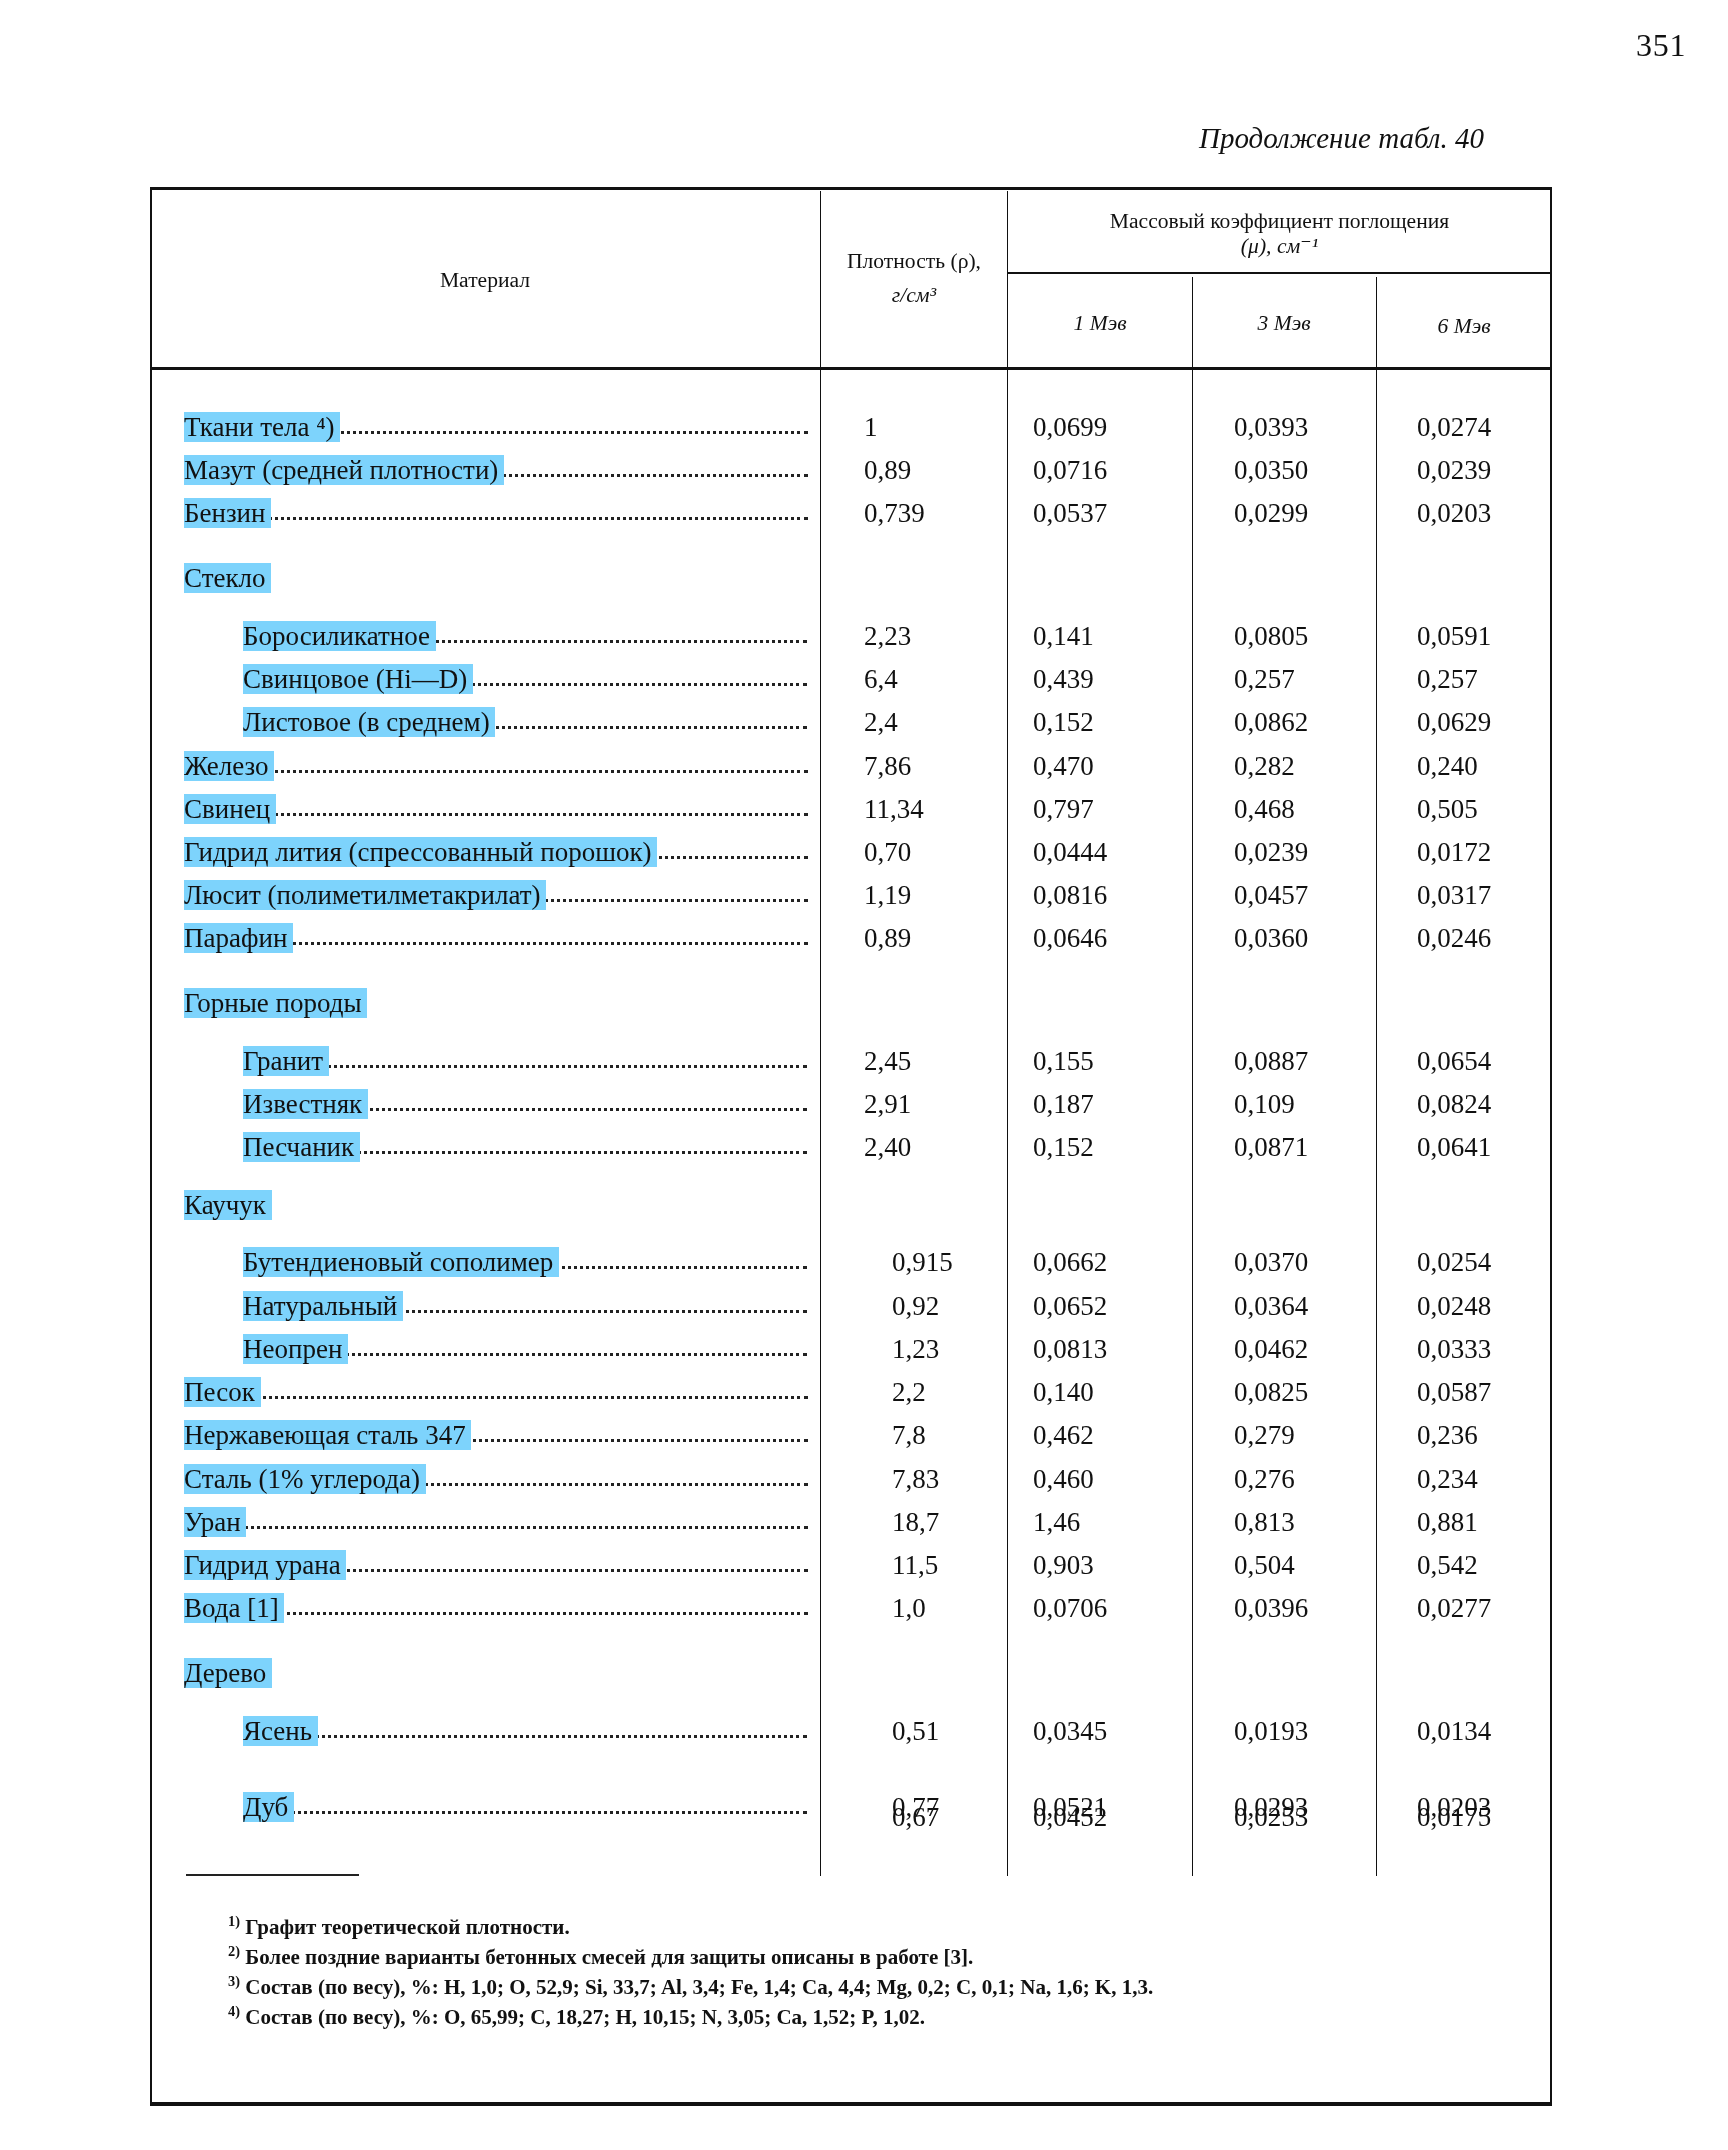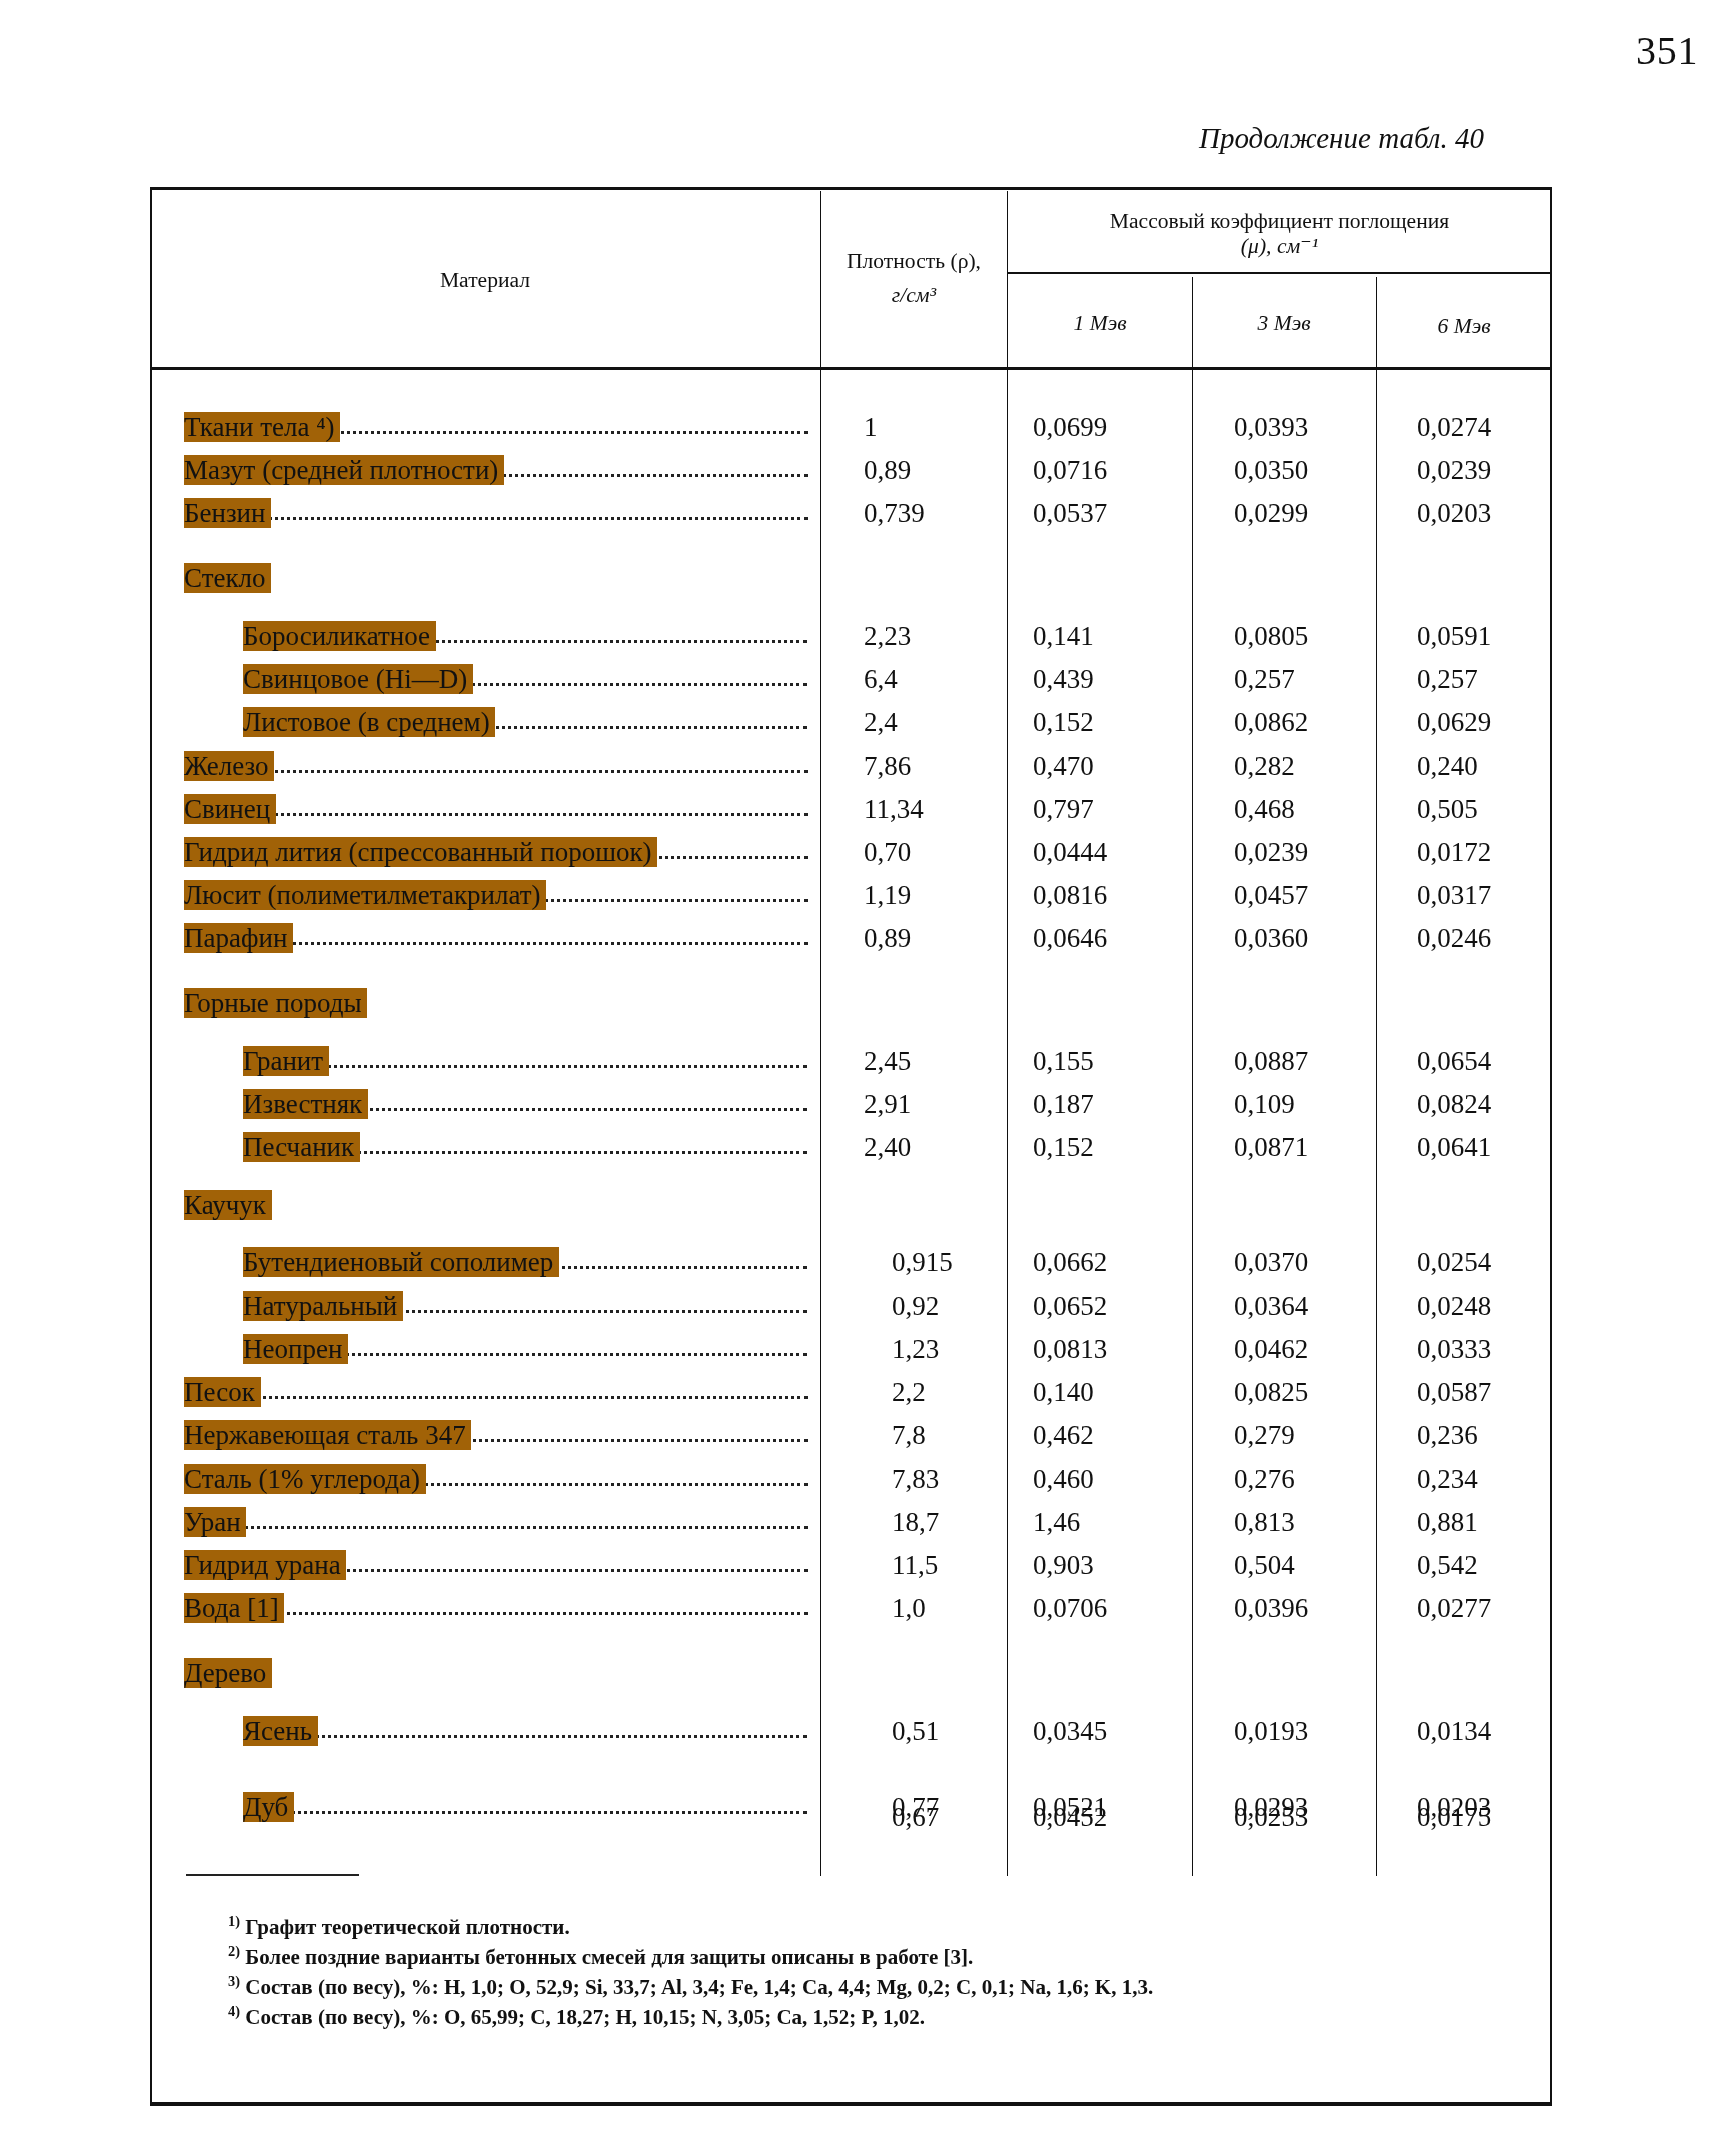--- a/index.html
+++ b/index.html
@@ -2,42 +2,42 @@
 <html style="font-size:11.5px"><head>
   <meta charset="utf-8">
   <style>
     html, body { margin: 0; padding: 0; background: #ffffff; }
     body {
       width: 1729px; height: 2151px; position: relative; overflow: hidden;
       font-family: "Liberation Serif", "DejaVu Serif", serif; color: #111;
     }
     .page-number {
       position: absolute; top: 27px; left: 1636px;
-      font-size: 40px; letter-spacing: 0.7px;
+      font-size: 32px; letter-spacing: 0.7px;
     }
     .continuation {
       position: absolute; top: 122px; left: 1199px;
       font-size: 29px; font-style: italic;
     }
     .table-frame {
       position: absolute; left: 150px; top: 187px; width: 1402px; height: 1919px;
       border-left: 2.2px solid #111; border-right: 2.2px solid #111;
       border-top: 3.6px solid #111; border-bottom: 4.3px solid #111;
       box-sizing: border-box;
     }
     
     .vline { position: absolute; width: 1.4px; background: #111; }
     .hline { position: absolute; height: 2.9px; background: #111; }
     .hdr { position: absolute; text-align: center; font-size: 21.6px; line-height: 24.5px; }
     .row { position: absolute; left: 0; width: 1729px; height: 43px; font-size: 27px; }
     .row .mat {
       position: absolute; left: 184px; width: 624px; white-space: nowrap; overflow: hidden;
     }
     .row .mat.indent { left: 243px; width: 564px; }
-    .row .mat .label { background: #a16207; padding-right: 5.8px; position: relative; z-index: 1; }
+    .row .mat .label { background: #7dd3fc; padding-right: 5.8px; position: relative; z-index: 1; }
     .row .mat .leader {
       position: absolute; left: 0; right: 0; bottom: 8.6px;
       border-bottom: 3.6px dotted #222; z-index: 0;
     }
     .row .val { position: absolute; text-align: left; }
     .c-dens { left: 864px; }
     .c-dens.shift { left: 892px; }
     .c-m1 { left: 1033px; }
     .c-m3 { left: 1234px; }
     .c-m6 { left: 1417px; }

